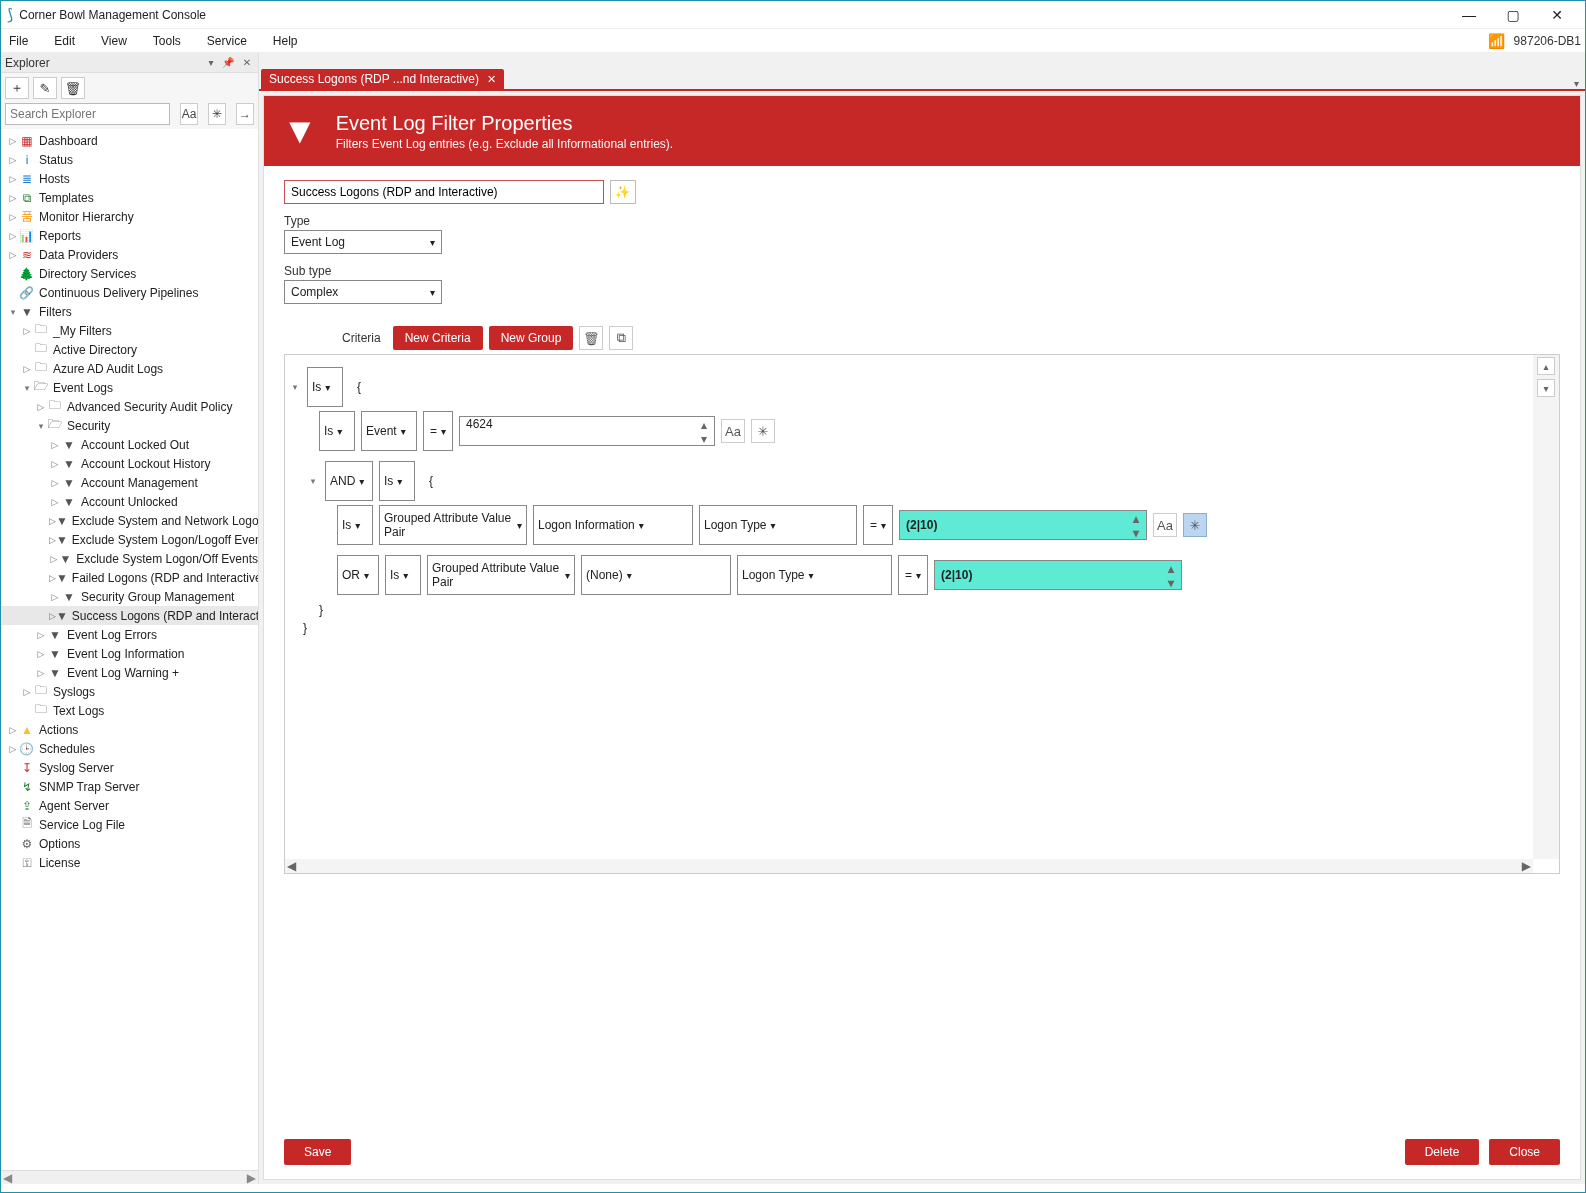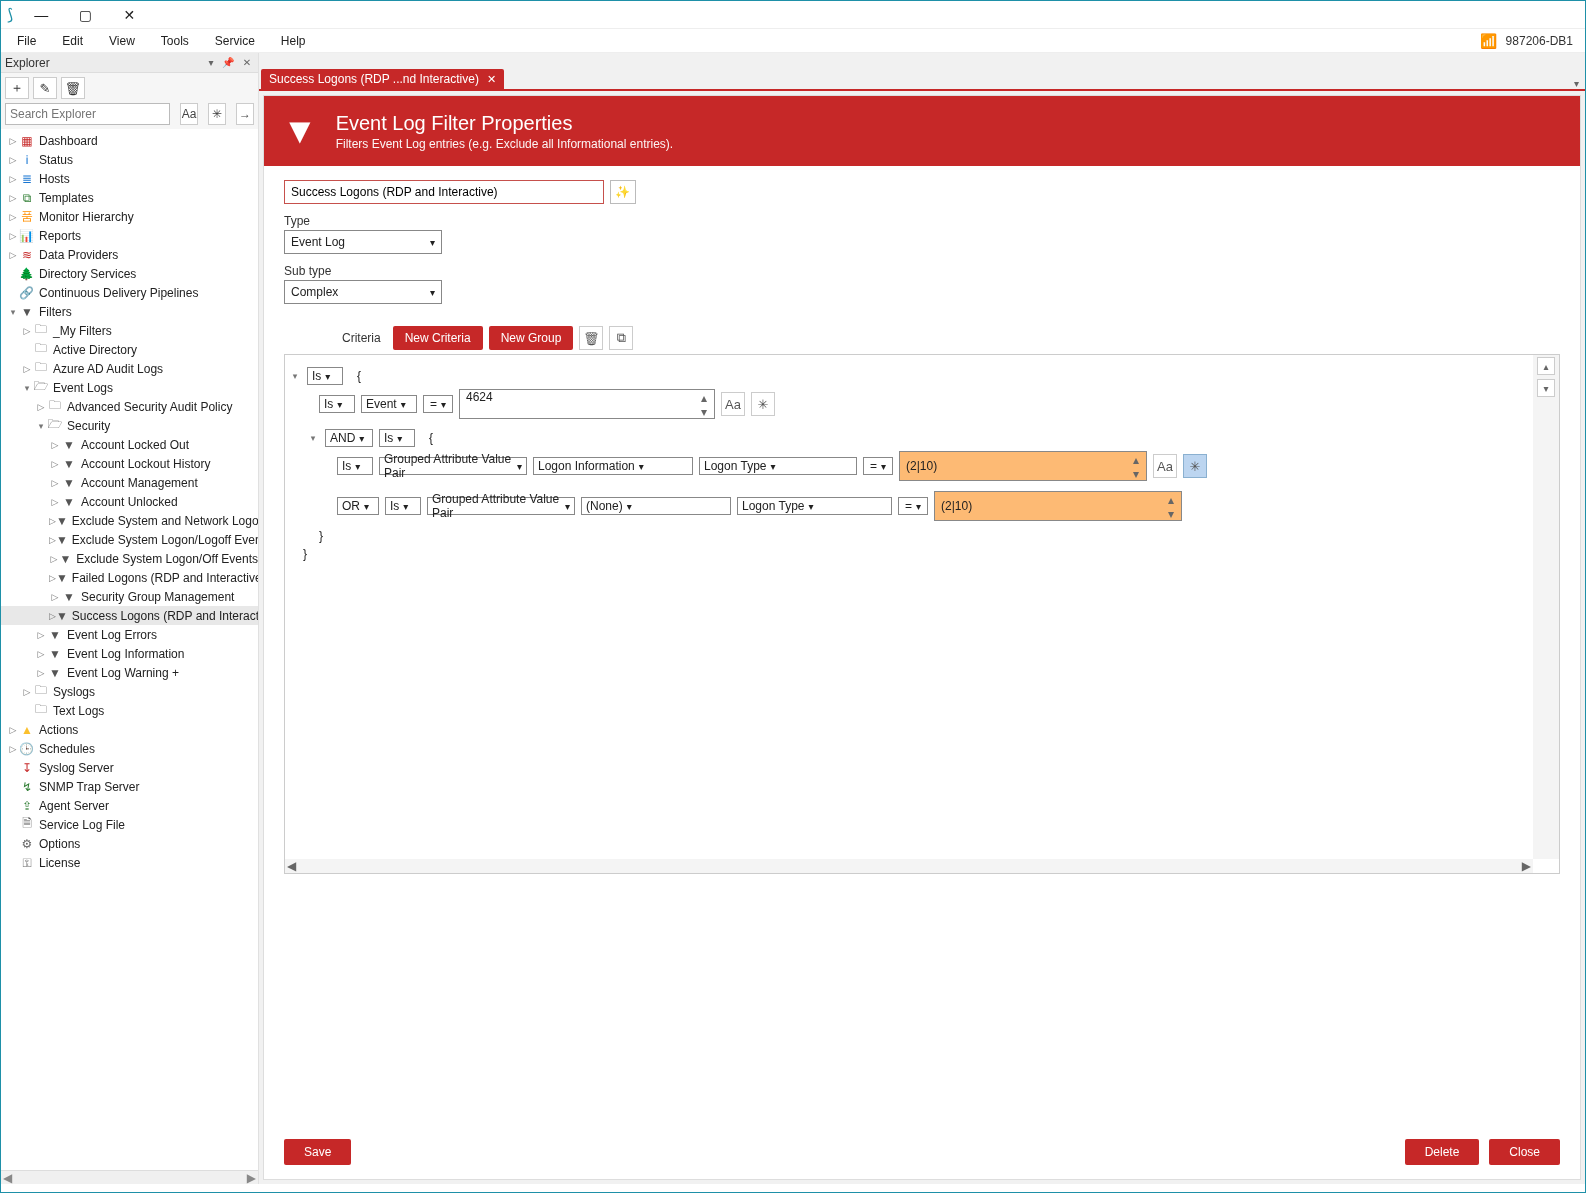--- a/index.html
+++ b/index.html
@@ -4,21 +4,21 @@
 <style>
 * { box-sizing: border-box; margin: 0; padding: 0; font-family: "Segoe UI", Tahoma, sans-serif; font-size: 12px; }
 body { background: #fff; color: #222; width: 1586px; height: 1193px; position: relative; border: 1px solid #1e90a8; overflow: hidden; }
 
 .titlebar { height: 28px; display: flex; align-items: center; padding: 0 6px; border-bottom: 1px solid #eee; }
 .titlebar .logo { color: #1e90a8; font-size: 16px; margin-right: 6px; }
 .titlebar .title { flex: 1; font-size: 12px; color: #222; }
 .win-controls { display: flex; gap: 0; }
 .win-btn { width: 44px; height: 28px; display: flex; align-items: center; justify-content: center; font-size: 14px; color: #222; }
 
-.menubar { height: 24px; display: flex; align-items: center; padding: 0 12px; gap: 18px; border-bottom: 1px solid #eee; }
+.menubar { height: 24px; display: flex; align-items: center; padding: 0 4px; gap: 18px; border-bottom: 1px solid #eee; }
 .menu-item { color: #222; padding: 2px 4px; }
 .menubar .right { margin-left: auto; display: flex; align-items: center; gap: 8px; font-size: 12px; color: #333; }
 
 .main { display: flex; height: calc(100% - 28px - 24px - 8px); }
 .leftpane { width: 258px; border-right: 1px solid #e0e0e0; background: #f6f6f6; display: flex; flex-direction: column; }
 .panel-header { background: #ececec; border-bottom: 1px solid #ddd; height: 20px; display: flex; align-items: center; padding: 0 4px; font-size: 11px; color: #333; }
 .panel-header .sp { flex: 1; }
 .panel-header .pbtn { width: 14px; text-align: center; color: #666; font-size: 10px; margin-left: 4px; }
 .toolbar { display: flex; gap: 4px; padding: 4px 4px 4px 4px; }
 .tbtn { width: 24px; height: 22px; border: 1px solid #ccc; background: #fff; display: flex; align-items: center; justify-content: center; font-size: 13px; color: #333; }
@@ -79,40 +79,41 @@
 .crit-tools .lab { font-size: 12px; color: #333; margin-left: 58px; margin-right: 6px; }
 .redbtn { background: #c62828; color: #fff; border: none; padding: 5px 12px; font-size: 12px; border-radius: 2px; }
 .iconbtn { width: 24px; height: 24px; border: 1px solid #ccc; background: #fff; display: flex; align-items: center; justify-content: center; color: #555; font-size: 13px; }
 
 .crit-outer { position: relative; border: 1px solid #ccc; margin-top: 4px; height: 520px; }
 .crit-canvas { position: absolute; left: 0; top: 0; right: 26px; bottom: 14px; padding: 8px 4px; overflow: auto; }
 .vscroll { position: absolute; right: 0; top: 0; bottom: 14px; width: 26px; background: #f4f4f4; display: flex; flex-direction: column; align-items: center; padding-top: 2px; gap: 4px;}
 .vscroll .sb { width: 18px; height: 18px; border: 1px solid #ccc; background: #fff; display:flex; align-items:center; justify-content:center; font-size:10px; color:#666;}
 .hscroll { position: absolute; left: 0; right: 26px; bottom: 0; height: 14px; background: #f4f4f4; display:flex; align-items:center; justify-content:space-between; padding:0 2px; font-size:10px; color:#666;}
 .crow { display: flex; align-items: center; gap: 6px; margin: 4px 0; }
-.mini-dd { height: 18px; border: 1px solid #888; background: #fff; padding: 0 4px; display: inline-flex; align-items: center; gap: 4px; font-size: 12px; }
+.mini-dd { height: 40px; border: 1px solid #888; background: #fff; padding: 0 4px; display: inline-flex; align-items: center; gap: 4px; font-size: 12px; }
 .mini-dd .arr { font-size: 10px; }
 .nbox { height: 30px; border: 1px solid #888; background: #fff; display: flex; align-items: flex-start; padding: 0 6px; font-size: 12px; position: relative; }
 .nbox .spin { position: absolute; right: 1px; top: 0; bottom: 0; width: 12px; display:flex; flex-direction:column; font-size:8px; color:#666; justify-content:space-between; padding:1px 0;}
-.vbox { height: 30px; border: 1px solid #888; background: #fdba74; display: flex; align-items: center; padding: 0 6px; font-size: 12px; position: relative; }
+.vbox { height: 30px; border: 1px solid #888; background: #5eead4; display: flex; align-items: center; padding: 0 6px; font-size: 12px; position: relative; font-weight: bold; }
 .vbox .spin { position: absolute; right: 1px; top: 0; bottom: 0; width: 12px; display:flex; flex-direction:column; font-size:8px; color:#666; justify-content:space-between; padding:1px 0;}
 .brace { font-size: 12px; color: #222; margin-left: 8px; }
 .sel-icon { background: #bcd5f0; border:1px solid #8ab0d0; }
 
 .footer { padding: 10px 20px 14px 20px; display: flex; gap: 10px; }
 .footer .sp { flex: 1; }
 .fbtn { background: #c62828; color: #fff; border: none; padding: 6px 20px; font-size: 12px; border-radius: 2px; }
 
 .left-bottom-scroll { height: 14px; background: #f0f0f0; border-top: 1px solid #ddd; display:flex; align-items:center; justify-content:space-between; padding:0 2px; font-size:10px; color:#888;}
 </style>
 </head>
 <body>
 
 <div class="titlebar">
   <span class="logo">⟆</span>
+  <span class="title">Corner Bowl Management Console</span>
   <div class="win-controls">
     <div class="win-btn">—</div>
     <div class="win-btn">▢</div>
     <div class="win-btn">✕</div>
   </div>
 </div>
 
 <div class="menubar">
   <span class="menu-item">File</span>
   <span class="menu-item">Edit</span>

